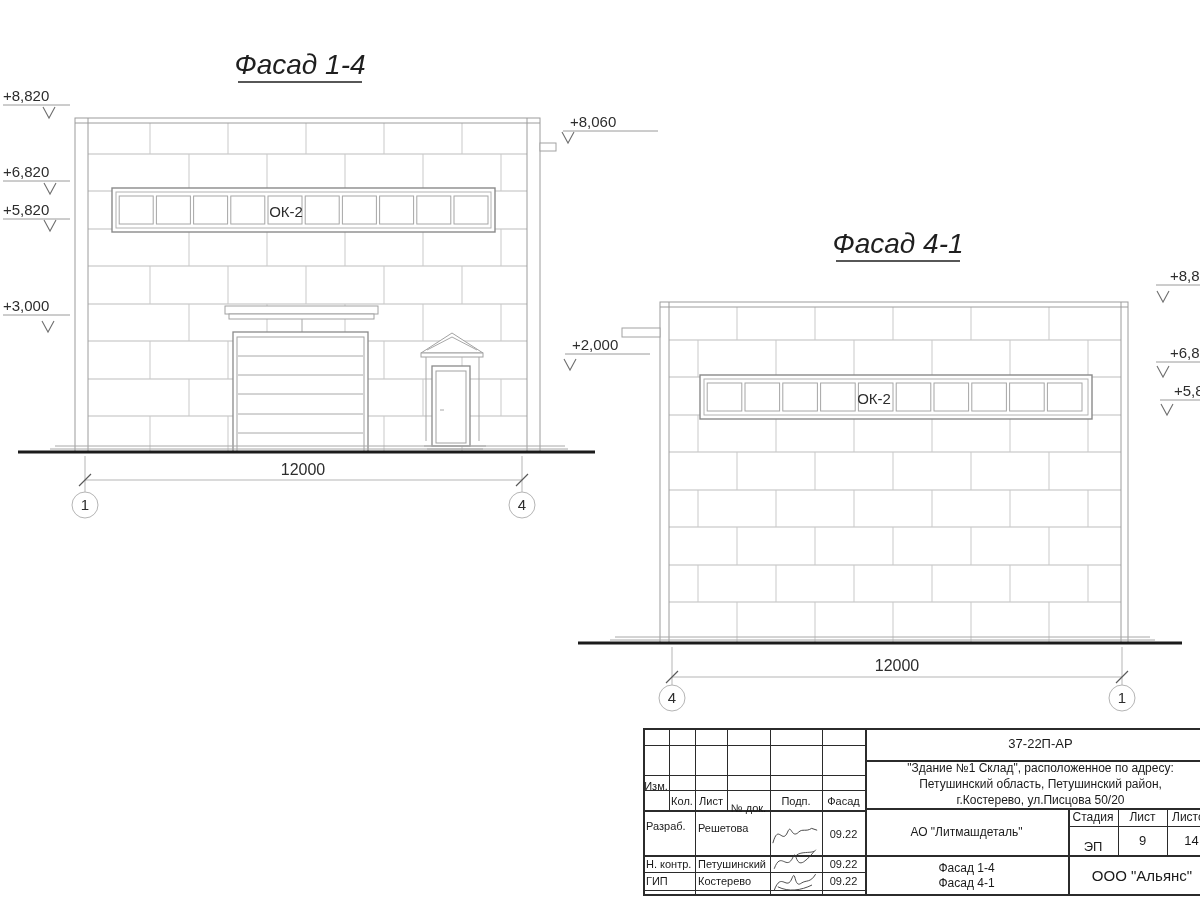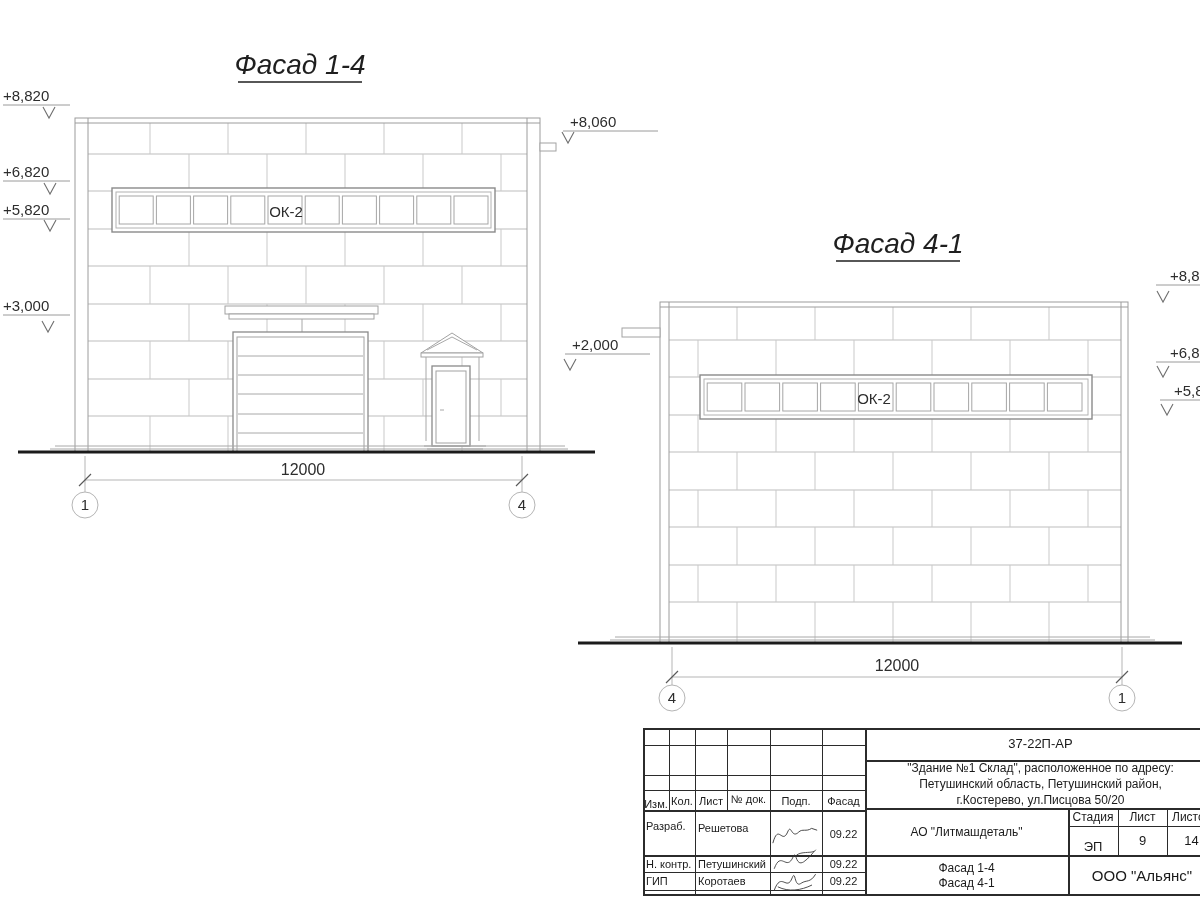--- a/index.html
+++ b/index.html
@@ -237,35 +237,35 @@
   <div class="ln" style="left:425px;top:98px;width:148px;height:1px"></div>
 
   <div class="ln" style="left:26px;top:0;width:1px;height:83px"></div>
   <div class="ln" style="left:52px;top:0;width:1px;height:166px"></div>
   <div class="ln" style="left:84px;top:0;width:1px;height:83px"></div>
   <div class="ln" style="left:127px;top:0;width:1px;height:166px"></div>
   <div class="ln" style="left:179px;top:0;width:1px;height:166px"></div>
   <div class="ln" style="left:475px;top:80px;width:1px;height:47px"></div>
   <div class="ln" style="left:524px;top:80px;width:1px;height:47px"></div>
 
-  <div class="tc" style="left:0;top:66px;width:26px;height:19px">Изм.</div>
+  <div class="tc" style="left:0;top:48px;width:26px;height:19px">Изм.</div>
   <div class="tc" style="left:26px;top:63px;width:26px;height:19px">Кол.</div>
   <div class="tc" style="left:52px;top:63px;width:32px;height:19px">Лист</div>
-  <div class="tc" style="left:84px;top:61px;width:43px;height:19px">№ док.</div>
+  <div class="tc" style="left:84px;top:70px;width:43px;height:19px">№ док.</div>
   <div class="tc" style="left:127px;top:63px;width:52px;height:19px">Подп.</div>
   <div class="tc" style="left:179px;top:63px;width:43px;height:19px">Фасад</div>
 
   <div class="tc left" style="left:0;top:84px;width:52px;height:28px">Разраб.</div>
   <div class="tc left" style="left:52px;top:84px;width:75px;height:31px">Решетова</div>
   <div class="tc" style="left:179px;top:84px;width:43px;height:43px">09.22</div>
   <div class="tc left" style="left:0;top:127px;width:52px;height:17px">Н. контр.</div>
   <div class="tc left" style="left:52px;top:127px;width:75px;height:17px">Петушинский</div>
   <div class="tc" style="left:179px;top:127px;width:43px;height:17px">09.22</div>
   <div class="tc left" style="left:0;top:144px;width:52px;height:18px">ГИП</div>
-  <div class="tc left" style="left:52px;top:144px;width:75px;height:18px">Коротаев</div>
+  <div class="tc left" style="left:52px;top:144px;width:75px;height:18px">Костерево</div>
   <div class="tc" style="left:179px;top:144px;width:43px;height:18px">09.22</div>
 
   <svg style="left:128px;top:88px" width="48" height="34" viewBox="0 0 52 30">
     <path d="M2 26 C8 4 12 28 18 14 C22 4 22 22 30 14 C34 10 38 14 44 10 L50 12" fill="none" stroke="#3a3a3a" stroke-width="1"></path>
   </svg>
   <svg style="left:126px;top:120px" width="52" height="26" viewBox="0 0 52 30">
     <path d="M2 24 C10 2 16 28 24 10 C28 2 26 22 36 16 C42 12 46 6 50 2 M28 8 C34 4 42 6 48 4" fill="none" stroke="#3a3a3a" stroke-width="1"></path>
   </svg>
   <svg style="left:124px;top:139px" width="54" height="27" viewBox="0 0 52 30">
     <path d="M4 26 C12 4 18 28 24 12 C28 2 26 24 34 18 C40 14 44 18 50 8 M8 22 C20 28 34 26 46 20" fill="none" stroke="#3a3a3a" stroke-width="1"></path>

